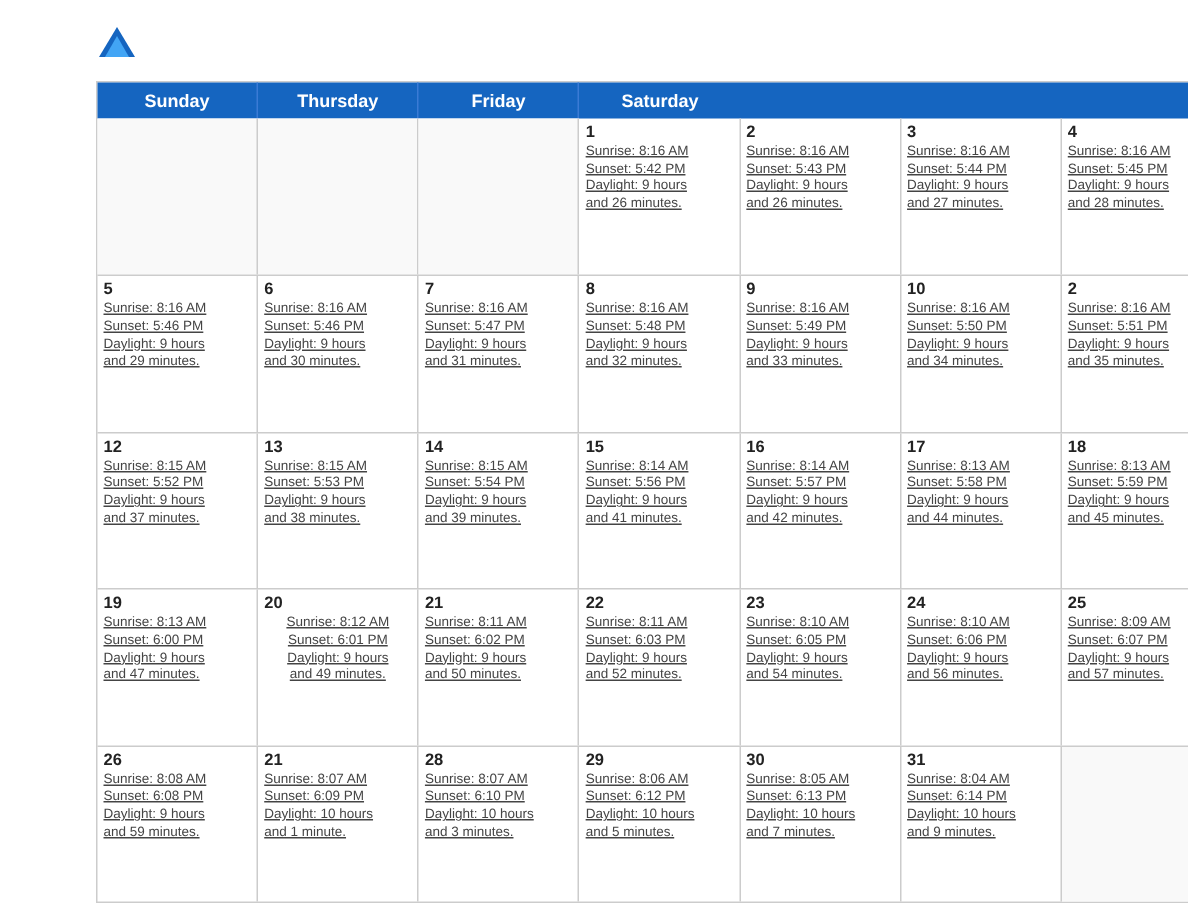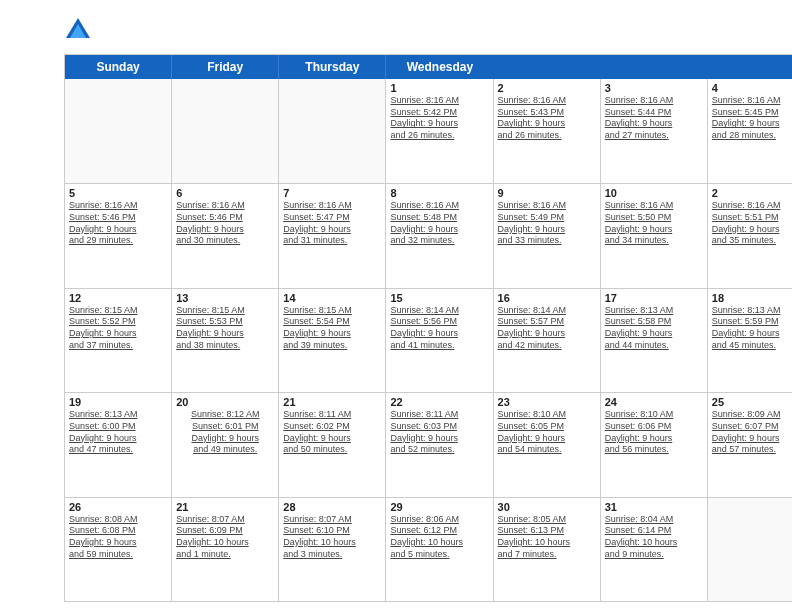--- a/index.html
+++ b/index.html
@@ -125,23 +125,23 @@
     </div>
     <div class="title-section">
       <div class="month-title"></div>
       <div class="subtitle"></div>
     </div>
   </div>
 
   <div class="calendar">
     <div class="cal-header">
     <div class="cal-header-cell">Sunday</div>
+        <div class="cal-header-cell">Thursday</div>
         <div class="cal-header-cell">Friday</div>
-        <div class="cal-header-cell">Thursday</div>
-        <div class="cal-header-cell">Wednesday</div>
+        <div class="cal-header-cell">Saturday</div>
       </div>
     <div class="cal-body">
     <div class="cal-row">
           <div class="cal-cell empty"></div>
           <div class="cal-cell empty"></div>
           <div class="cal-cell empty"></div>
           <div class="cal-cell">
             <div class="day-num">1</div>
             <div class="cell-info" style="white-space: pre-line;">Sunrise: 8:16 AM
 Sunset: 5:42 PM

